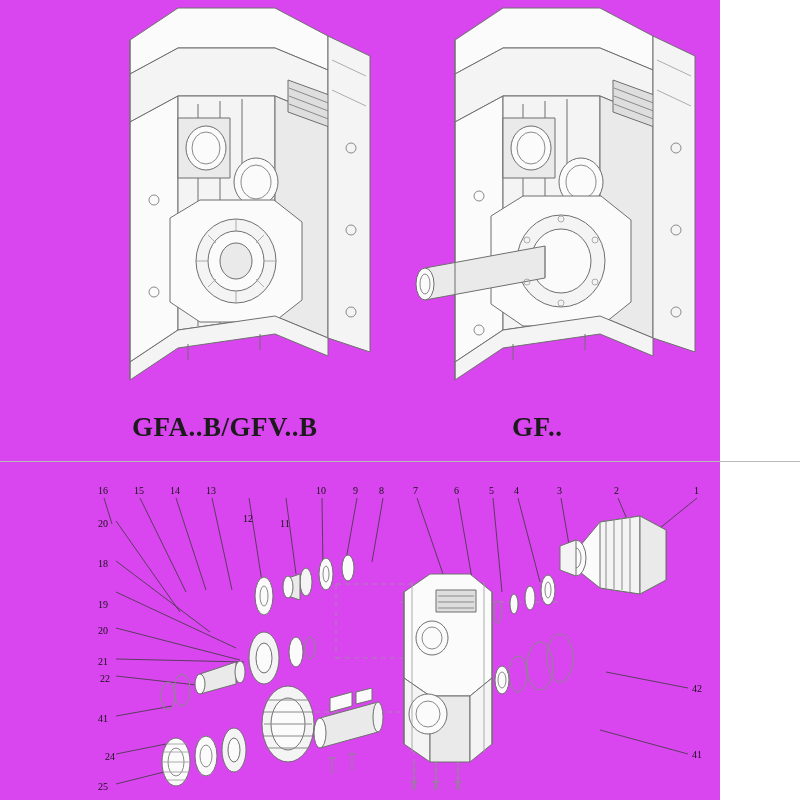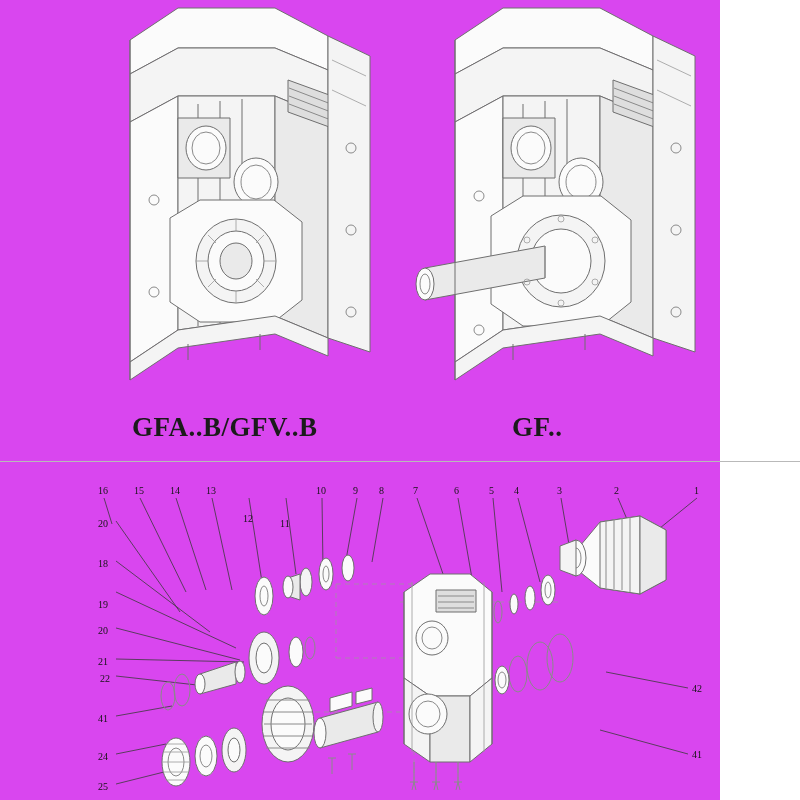--- a/index.html
+++ b/index.html
@@ -377,20 +377,20 @@
     <div class="callout" style="left:614px; top:24px;">2</div>
     <div class="callout" style="left:694px; top:24px;">1</div>
 
     <div class="callout" style="left:98px; top:57px;">20</div>
     <div class="callout" style="left:98px; top:97px;">18</div>
     <div class="callout" style="left:98px; top:128px;margin-top:10px;">19</div>
     <div class="callout" style="left:98px; top:164px;">20</div>
     <div class="callout" style="left:98px; top:195px;">21</div>
     <div class="callout" style="left:100px; top:212px;">22</div>
     <div class="callout" style="left:98px; top:252px;">41</div>
-    <div class="callout" style="left:98px; top:290px;">24</div>
+    <div class="callout" style="left:105px; top:290px;">24</div>
     <div class="callout" style="left:98px; top:320px;text-align:center;">25</div>
 
     <div class="callout" style="left:692px; top:222px;text-align:right;">42</div>
     <div class="callout" style="left:692px; top:288px;">41</div>
 
   </div>
 </div>
 
 </body></html>

